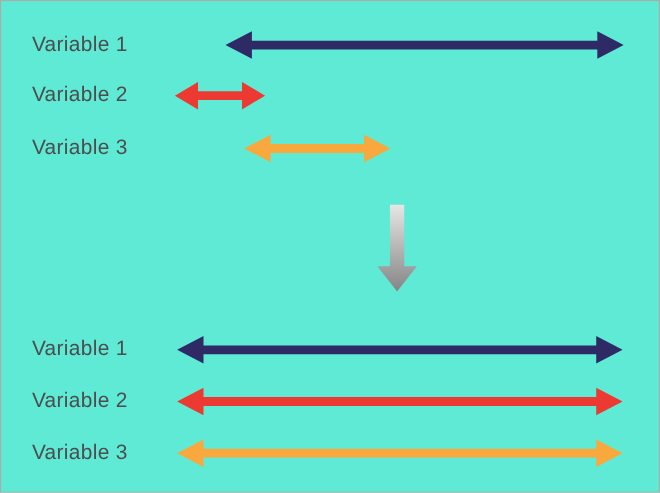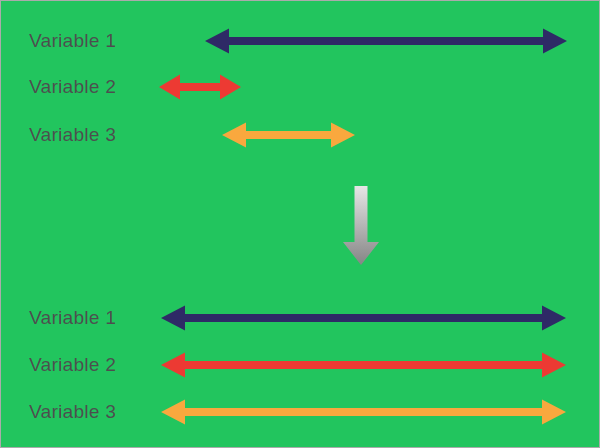--- a/index.html
+++ b/index.html
@@ -42,21 +42,21 @@
   }
   .range-arrow svg { display: block; }
   .down-arrow {
     position: absolute;
     display: block;
   }
 </style>
 </head>
 <body>
 
-<div class="diagram" style="border-color: rgb(171, 171, 171); background: #22c55e;">
+<div class="diagram" style="border-color: rgb(171, 171, 171); background: #5eead4;">
 
   <div class="section">
     <div class="row" style="top: 26px;">
       <span class="var-label" style="color: rgb(77, 77, 79);">Variable 1</span>
       <span class="range-arrow" style="left: 204px; width: 362px;">
           <svg width="362" height="28" viewBox="0 0 362 28">
             <polygon points="0,14 24,1.5 24,10 338,10 338,1.5 362,14 338,26.5 338,18 24,18 24,26.5" fill="#2e2a66"></polygon>
           </svg>
         </span>
     </div>

